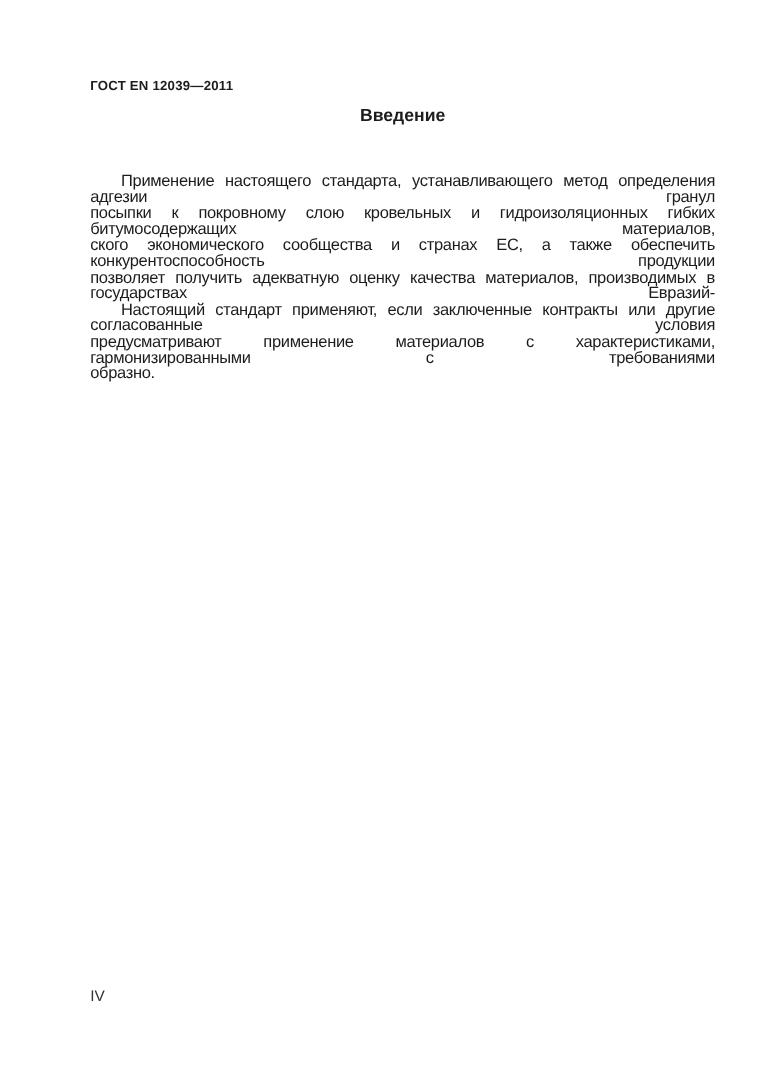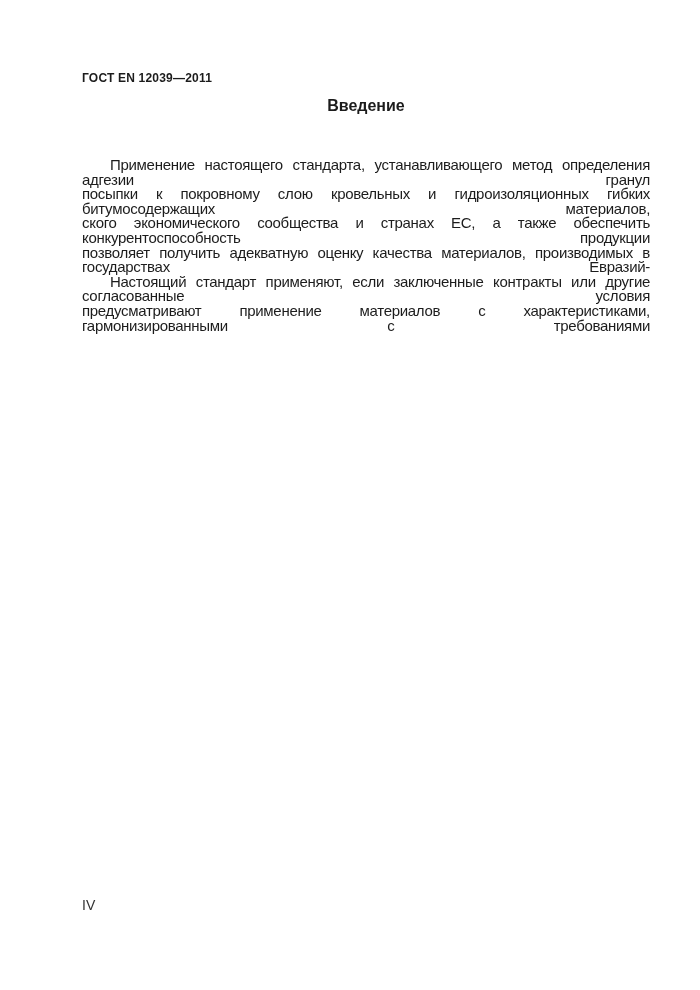--- a/index.html
+++ b/index.html
@@ -73,17 +73,18 @@
 
   <h1 class="doc-title">Введение</h1>
 
   <div class="body-text">
     <div class="text-line jl ind">Применение настоящего стандарта, устанавливающего метод определения адгезии гранул</div>
     <div class="text-line jl">посыпки к покровному слою кровельных и гидроизоляционных гибких битумосодержащих материалов,</div>
     <div class="text-line jl">ского экономического сообщества и странах ЕС, а также обеспечить конкурентоспособность продукции</div>
     <div class="text-line jl">позволяет получить адекватную оценку качества материалов, производимых в государствах Евразий-</div>
     <div class="text-line jl ind">Настоящий стандарт применяют, если заключенные контракты или другие согласованные условия</div>
     <div class="text-line jl">предусматривают применение материалов с характеристиками, гармонизированными с требованиями</div>
+    <div class="text-line">образно.</div>
   </div>
 
   <div class="page-number">IV</div>
 
 </div>
 
 </body></html>

